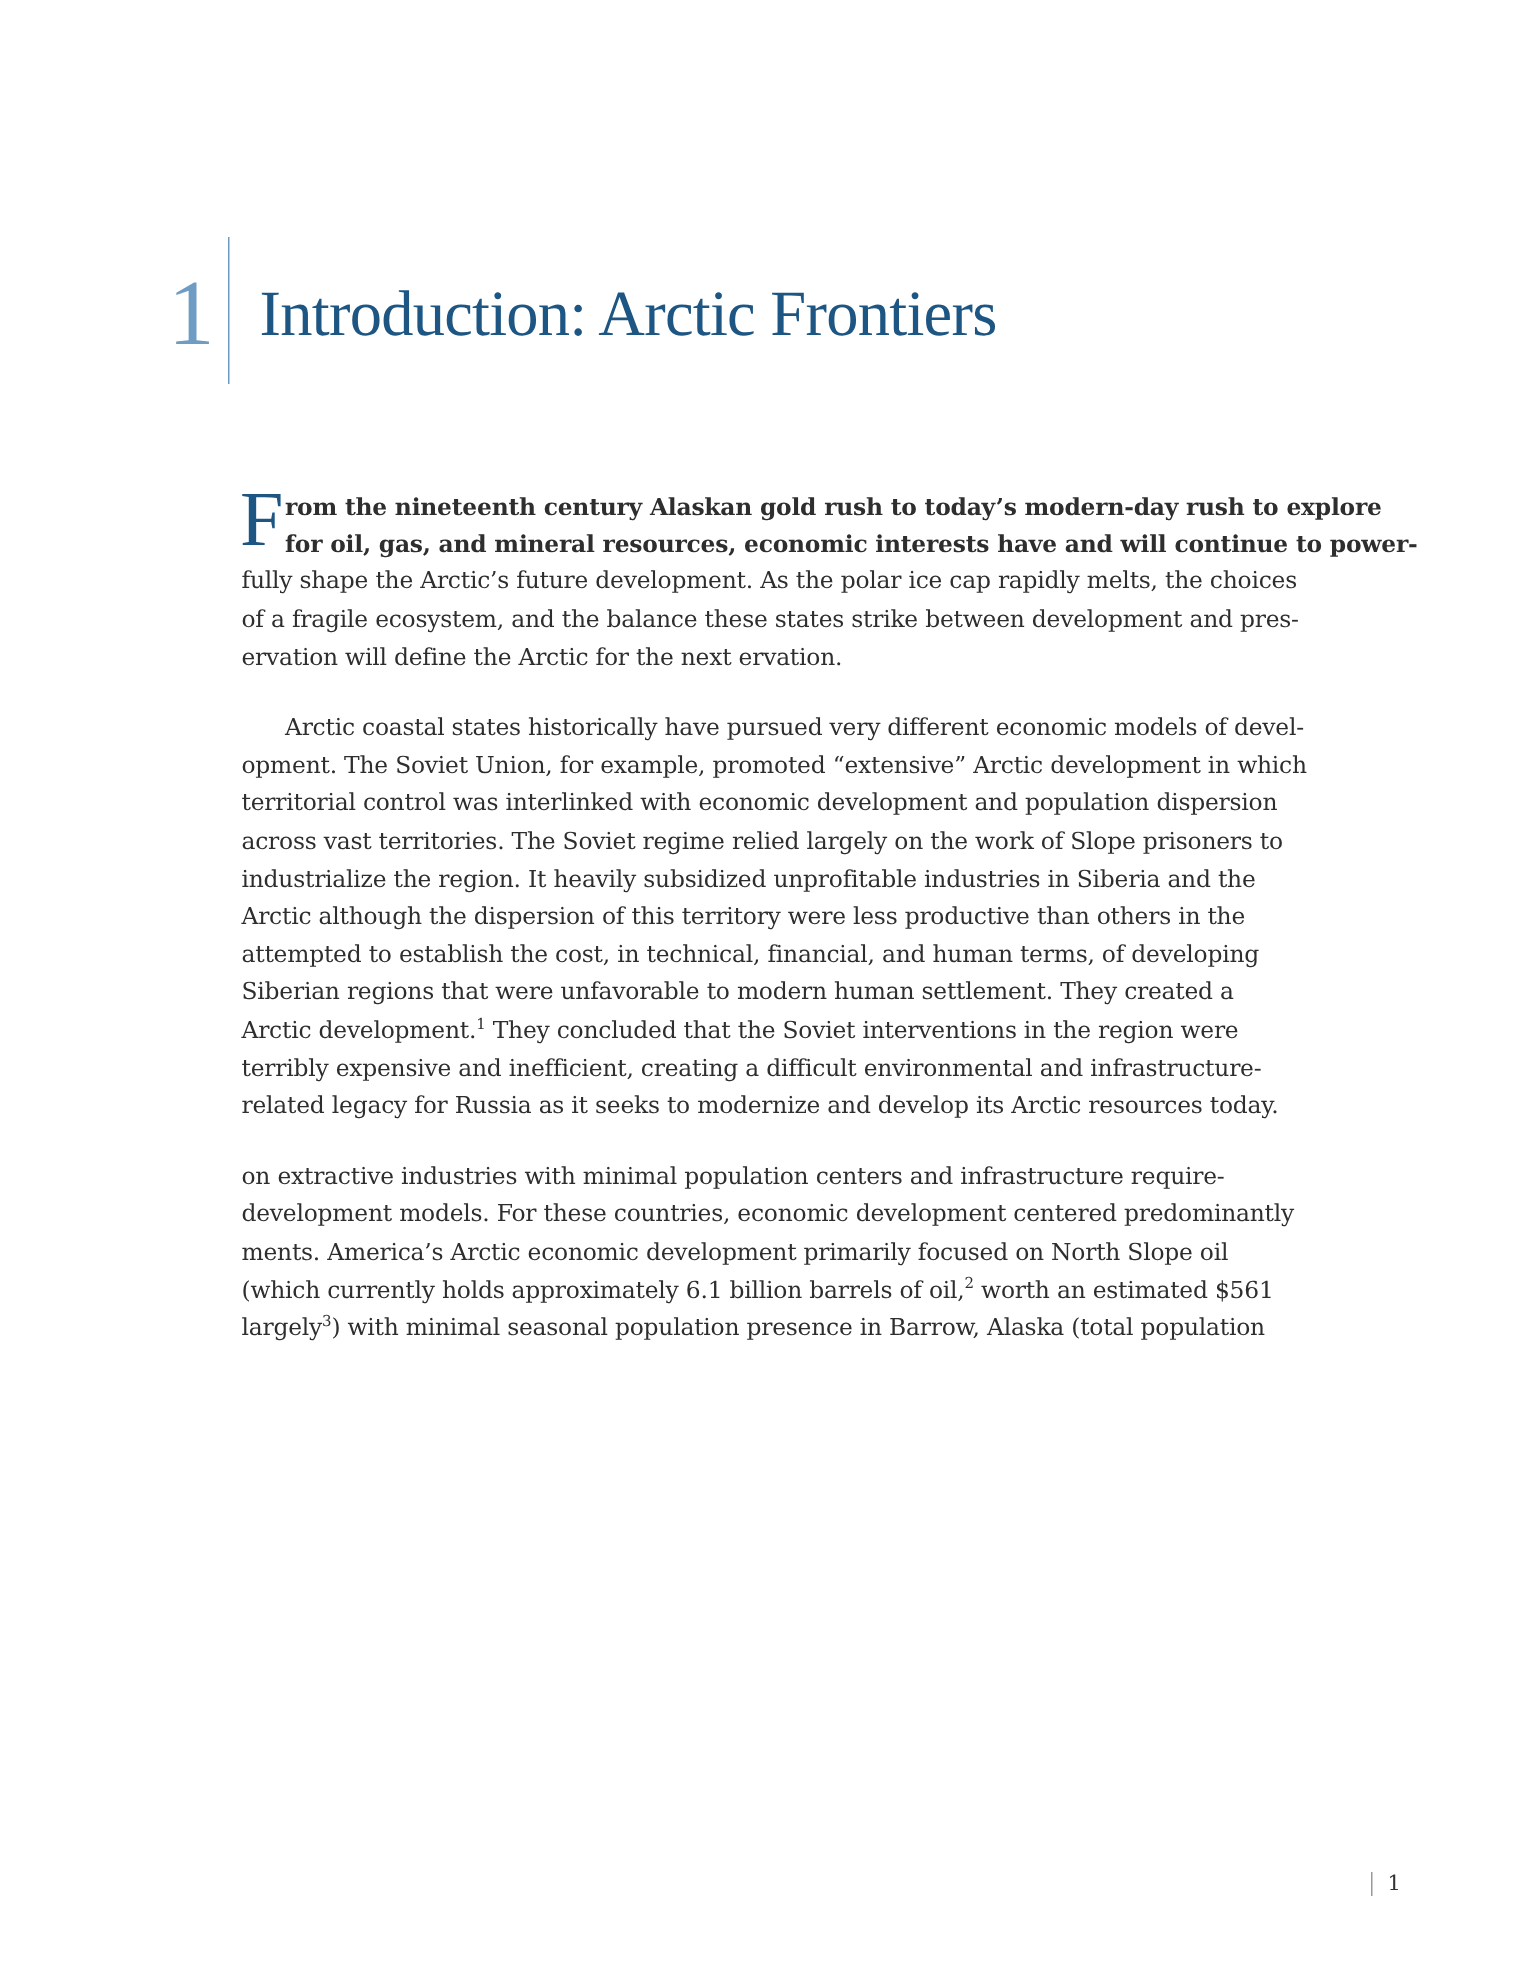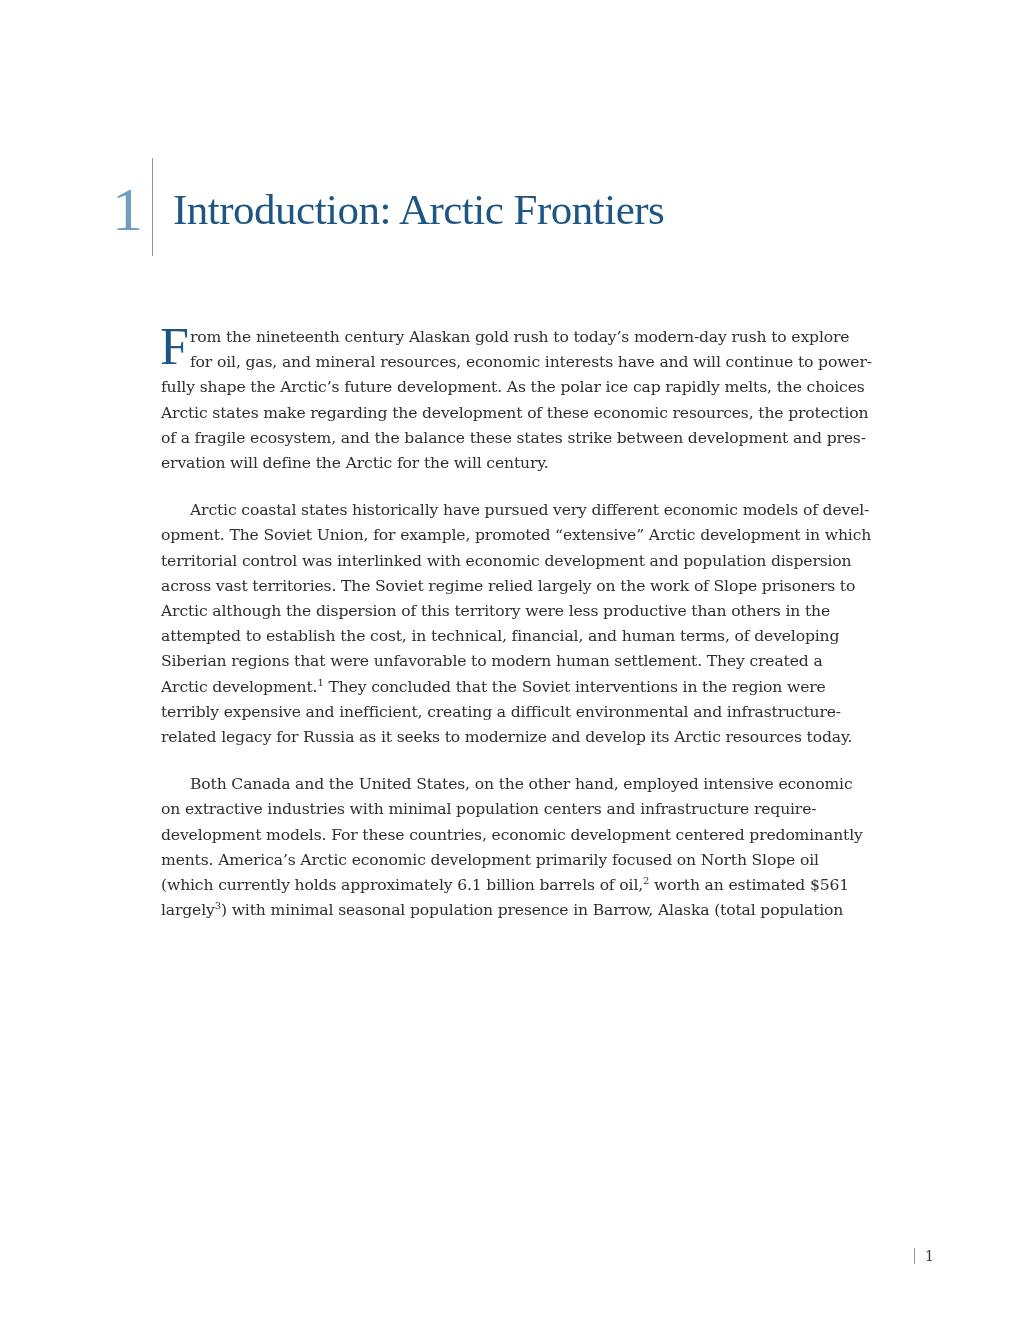--- a/index.html
+++ b/index.html
@@ -74,20 +74,21 @@
     position: absolute;
     left: -1px;
     top: 2px;
     font-family: "Liberation Serif", "DejaVu Serif", serif;
     font-size: 52px;
     line-height: 40px;
     color: #1d5683;
   }
   .dc-line {
     padding-left: 29px;
+    font-weight: bold;
   }
   sup {
     font-size: 10px;
     line-height: 0;
     vertical-align: super;
   }
   .page-footer {
     position: absolute;
     left: 914px;
     top: 1248px;
@@ -112,40 +113,39 @@
   <h1 class="chapter-title" style="margin:0;font-weight:normal;">Introduction: Arctic Frontiers</h1>
 </div>
 
 <div class="body-text">
 
   <div class="para dropcap-para">
     <span class="dropcap">F</span>
     <span class="line dc-line">rom the nineteenth century Alaskan gold rush to today’s modern-day rush to explore</span>
     <span class="line dc-line">for oil, gas, and mineral resources, economic interests have and will continue to power-</span>
     <span class="line">fully shape the Arctic’s future development. As the polar ice cap rapidly melts, the choices</span>
-    <span class="line">Arctic states make regarding the development of these economic resources, the protection</span>
     <span class="line">of a fragile ecosystem, and the balance these states strike between development and pres-</span>
-    <span class="line">ervation will define the Arctic for the will century.</span>
+    <span class="line">ervation will define the Arctic for the next ervation.</span>
   </div>
 
   <div class="para">
     <span class="line indent">Arctic coastal states historically have pursued very different economic models of devel-</span>
     <span class="line">opment. The Soviet Union, for example, promoted “extensive” Arctic development in which</span>
     <span class="line">territorial control was interlinked with economic development and population dispersion</span>
     <span class="line">across vast territories. The Soviet regime relied largely on the work of Slope prisoners to</span>
+    <span class="line">industrialize the region. It heavily subsidized unprofitable industries in Siberia and the</span>
     <span class="line">Arctic although the dispersion of this territory were less productive than others in the</span>
     <span class="line">attempted to establish the cost, in technical, financial, and human terms, of developing</span>
     <span class="line">Siberian regions that were unfavorable to modern human settlement. They created a</span>
     <span class="line"><span>Arctic development.</span><sup>1</sup><span> They concluded that the Soviet interventions in the region were</span></span>
     <span class="line">terribly expensive and inefficient, creating a difficult environmental and infrastructure-</span>
     <span class="line">related legacy for Russia as it seeks to modernize and develop its Arctic resources today.</span>
   </div>
 
   <div class="para">
-    <span class="line indent">Both Canada and the United States, on the other hand, employed intensive economic</span>
     <span class="line">on extractive industries with minimal population centers and infrastructure require-</span>
     <span class="line">development models. For these countries, economic development centered predominantly</span>
     <span class="line">ments. America’s Arctic economic development primarily focused on North Slope oil</span>
     <span class="line"><span>(which currently holds approximately 6.1 billion barrels of oil,</span><sup>2</sup><span> worth an estimated $561</span></span>
     <span class="line"><span>largely</span><sup>3</sup><span>) with minimal seasonal population presence in Barrow, Alaska (total population</span></span>
   </div>
 
 </div>
 
 <div class="page-footer">

